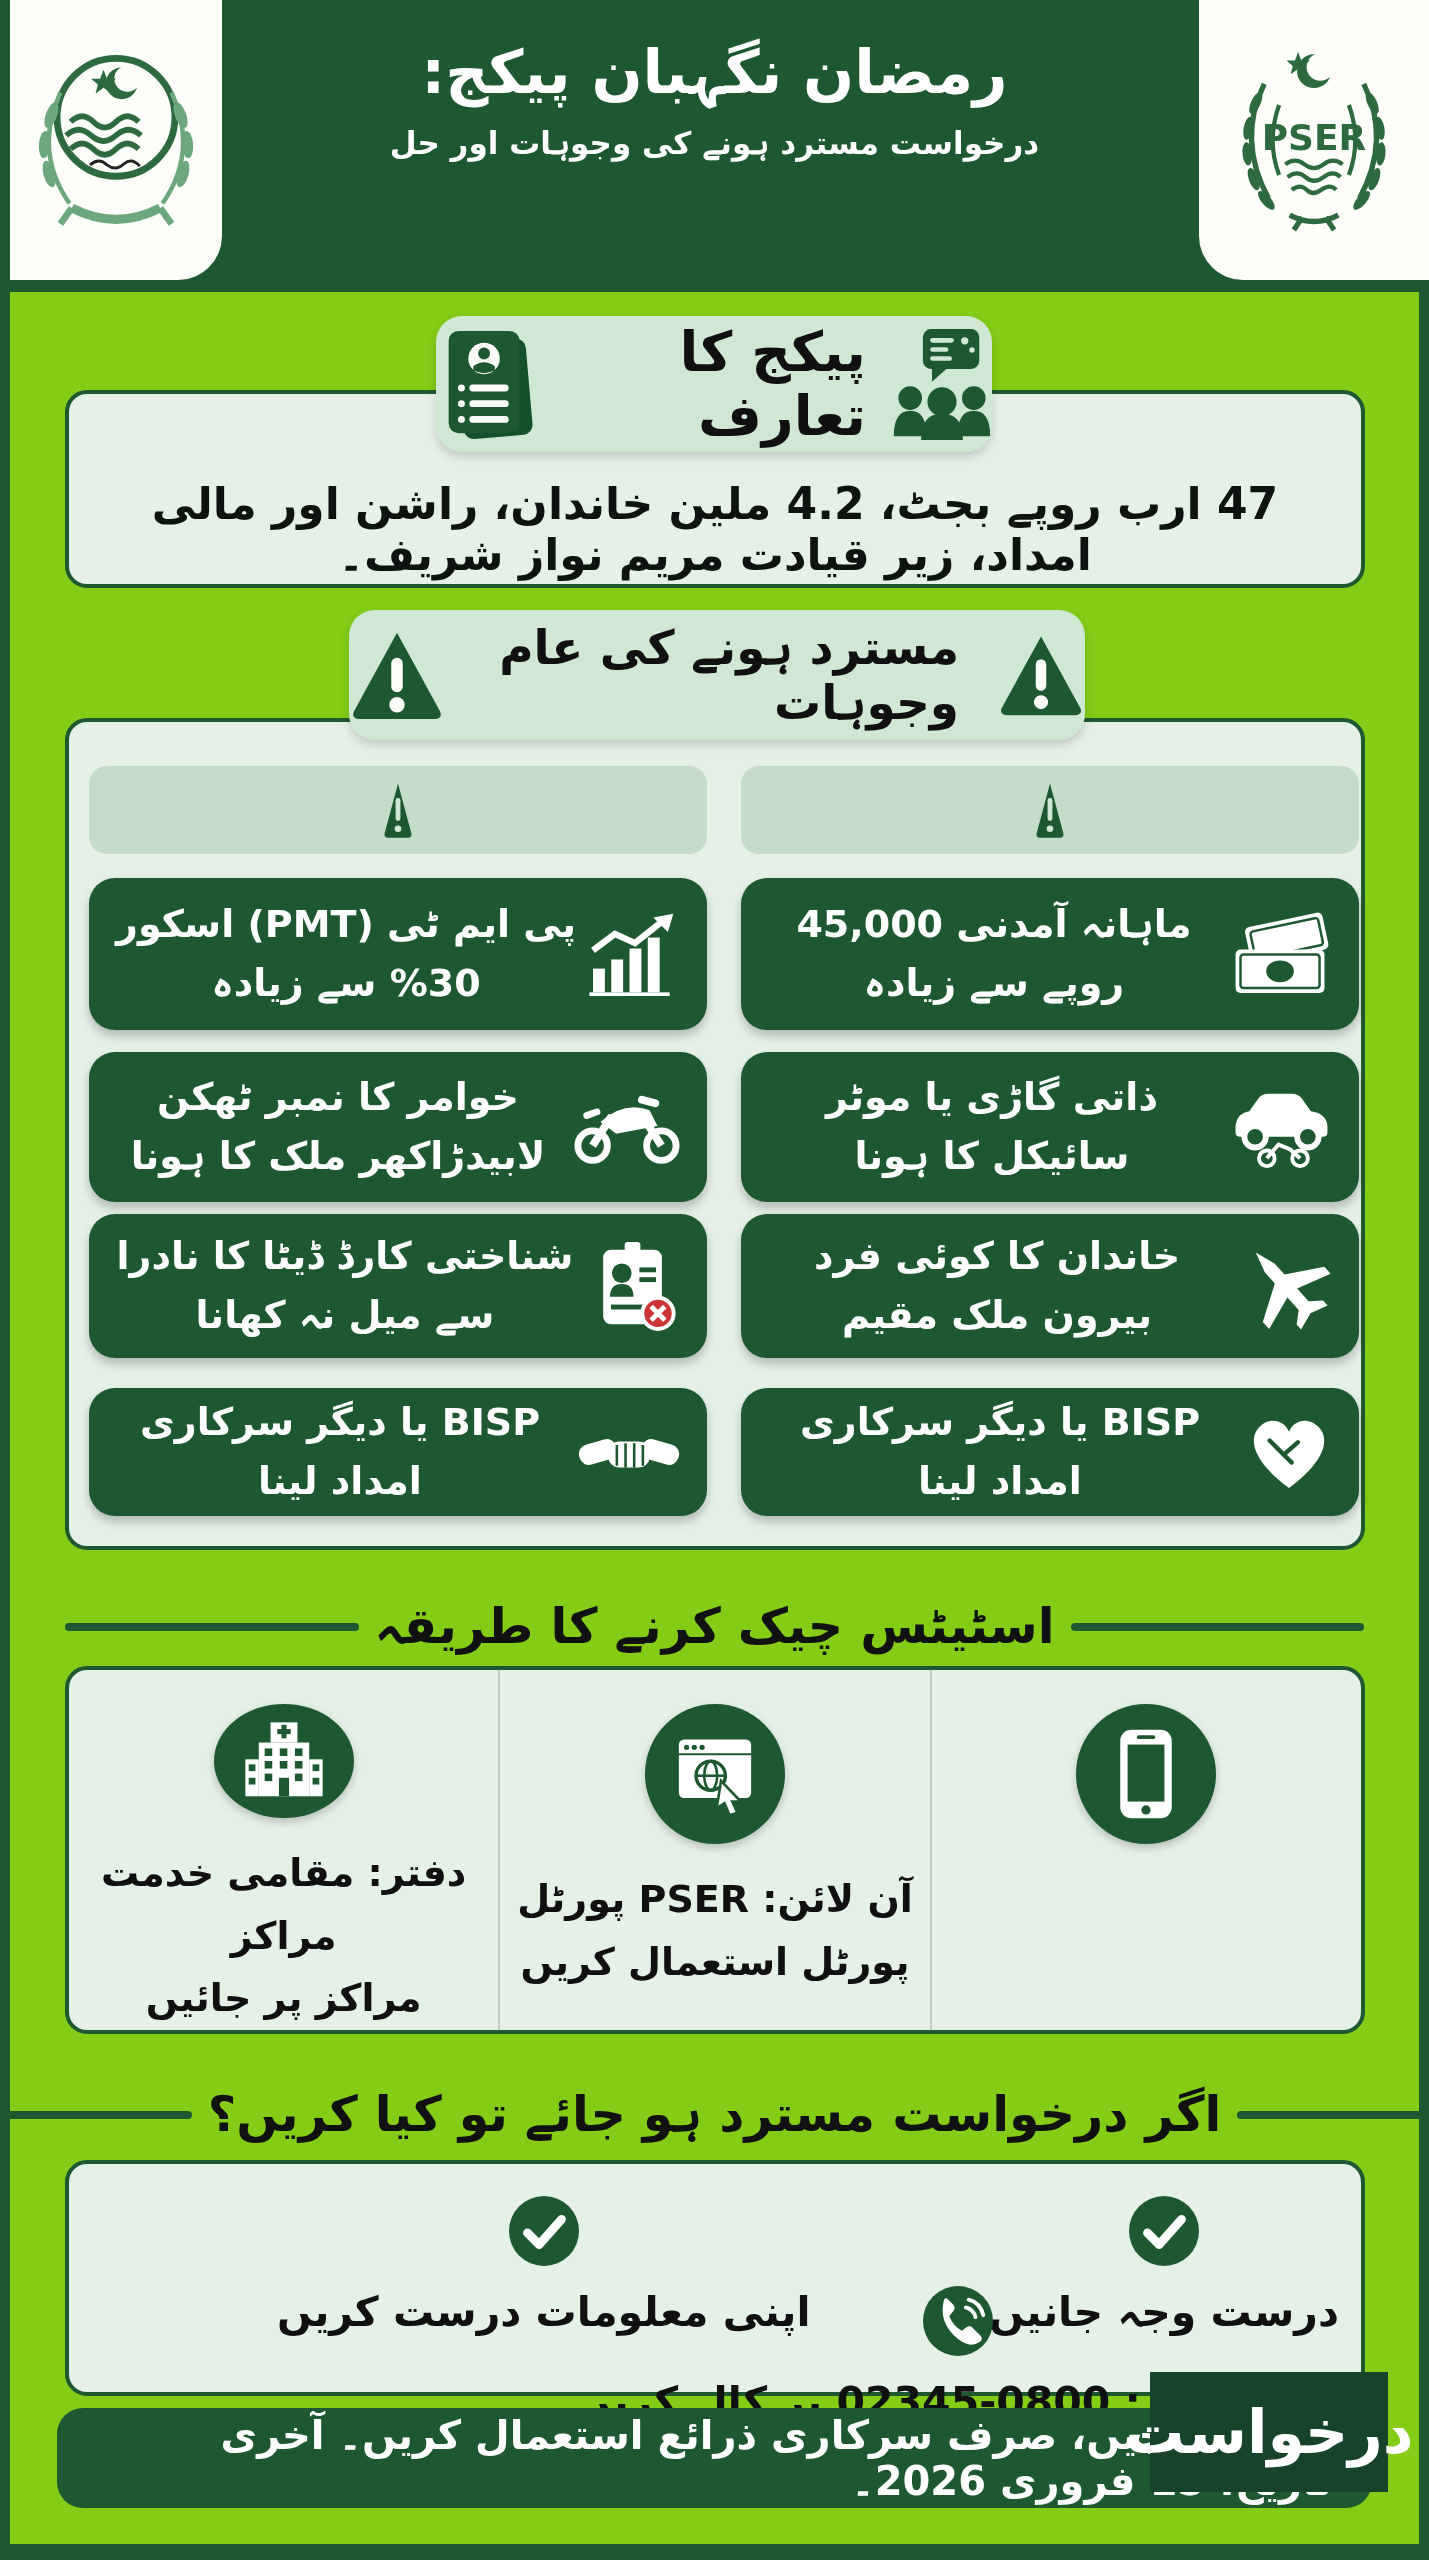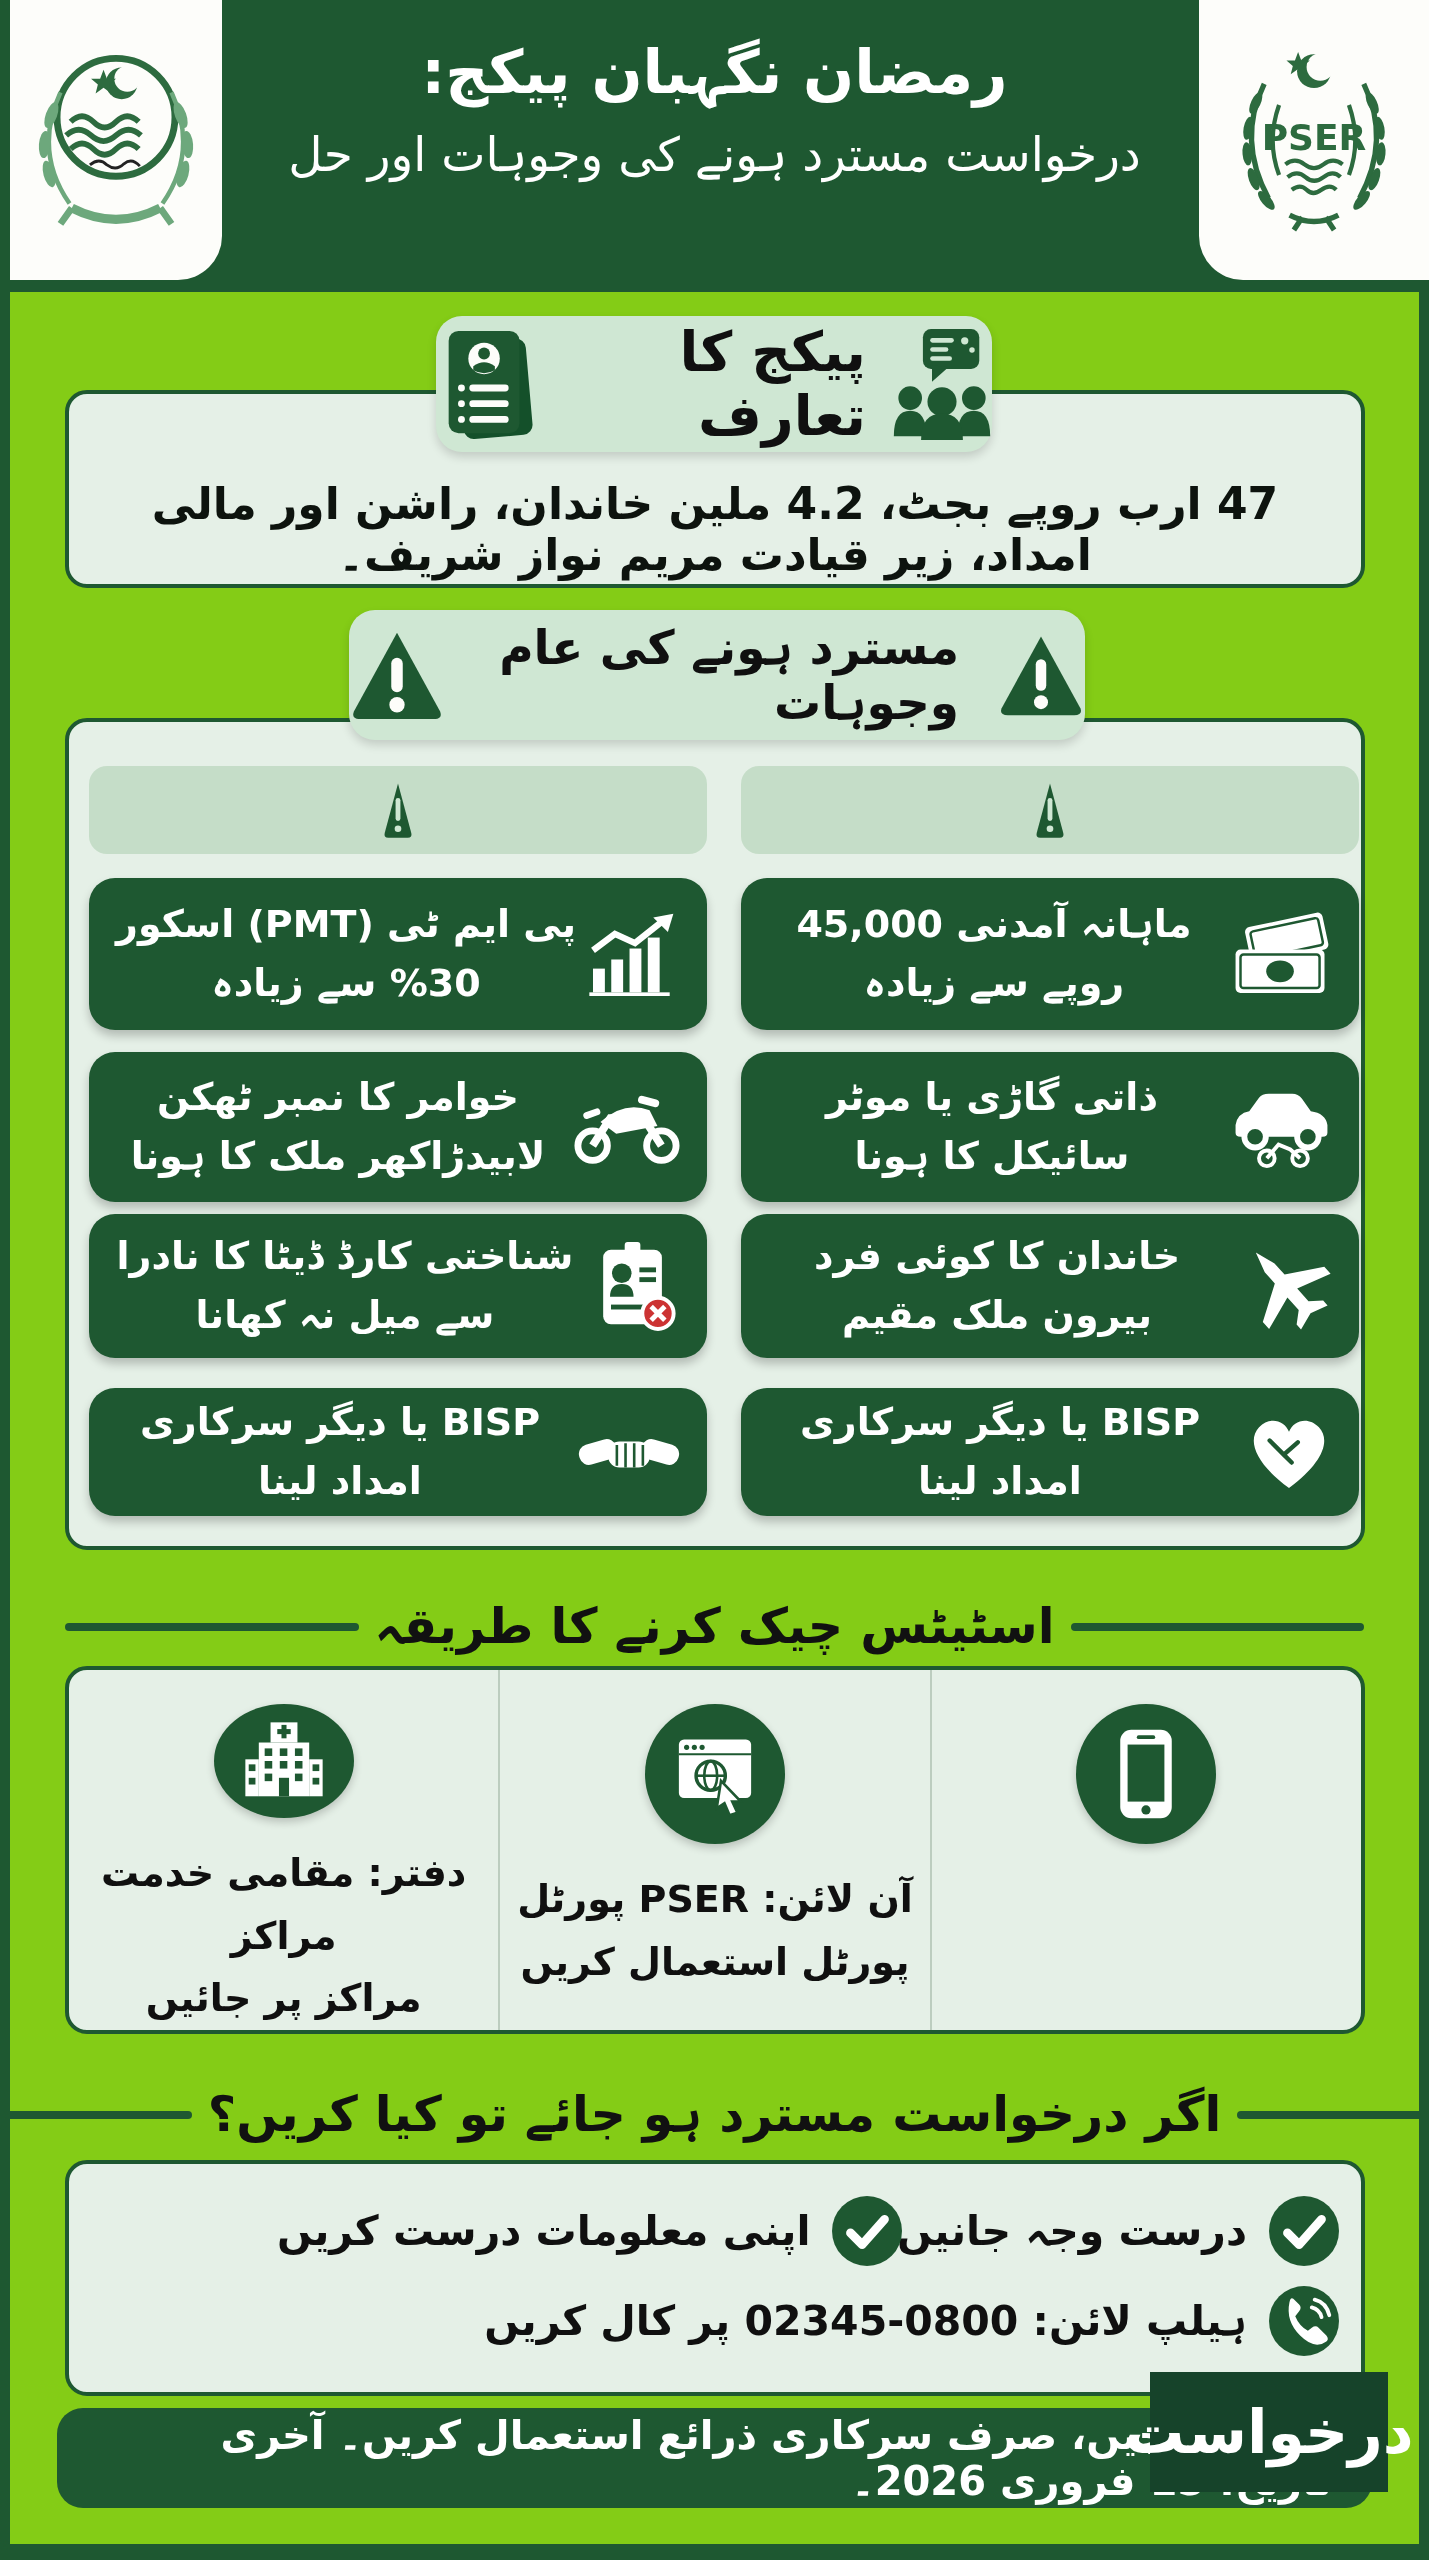--- a/index.html
+++ b/index.html
@@ -14,21 +14,21 @@
   .edge-right{right:0; top:292px; bottom:0; width:10px;}
   .edge-bottom{left:0; right:0; bottom:0; height:16px;}
 
   
   .header-band{position:absolute; left:0; top:0; width:1429px; height:292px; background:#1e5831;}
   .logo-box{position:absolute; top:0; background:#fdfdfa; display:flex; align-items:center; justify-content:center; z-index:5;}
   .logo-box.left{left:10px; width:212px; height:280px; border-radius:0 0 44px 0;}
   .logo-box.right{right:0; width:230px; height:280px; border-radius:0 0 0 44px;}
   .header-title{position:absolute; left:250px; right:250px; top:26px; text-align:center; color:#ffffff; direction:rtl; z-index:4;}
   .header-title .l1{font-size:60px; font-weight:bold; line-height:1.55;}
-  .header-title .l2{font-size:47px; font-weight:normal; line-height:1.55;}
+  .header-title .l2{font-size:31px; font-weight:bold; line-height:1.55;}
 
   
   .pill{
     position:absolute; background:#cfe7d3; border-radius:26px;
     display:flex; align-items:center; justify-content:center; gap:26px;
     box-shadow:0 5px 10px rgba(0,0,0,.15); z-index:10;
   }
   .panel{
     position:absolute; background:#e5f0e7; border:4px solid #1e5831; border-radius:22px;
     box-sizing:border-box; z-index:2;
@@ -81,21 +81,21 @@
   }
   .mtext{direction:rtl; text-align:center; font-size:38px; font-weight:bold; line-height:1.65; color:#101010;}
 
   
   .rej-title{top:2086px;}
   .rej-title .line{flex:0 0 260px;}
   .rej-title{justify-content:center;}
   .action-panel{left:65px; top:2160px; width:1300px; height:236px;}
   .action-item{
     position:absolute; display:flex; direction:rtl; align-items:center; gap:22px;
-    font-size:41px; font-weight:bold; color:#101010;
+    font-size:41px; font-weight:bold; color:#101010;flex-direction:column;
   }
   .ai-1{right:22px; top:32px;}
   .ai-2{left:208px; top:32px;}
   .ai-help{right:22px; top:122px;}
 
   
   .footer-bar{
     position:absolute; left:57px; top:2408px; width:1315px; height:100px;
     background:#1e5831; border-radius:26px; color:#fff;
     display:flex; align-items:center; justify-content:center;

